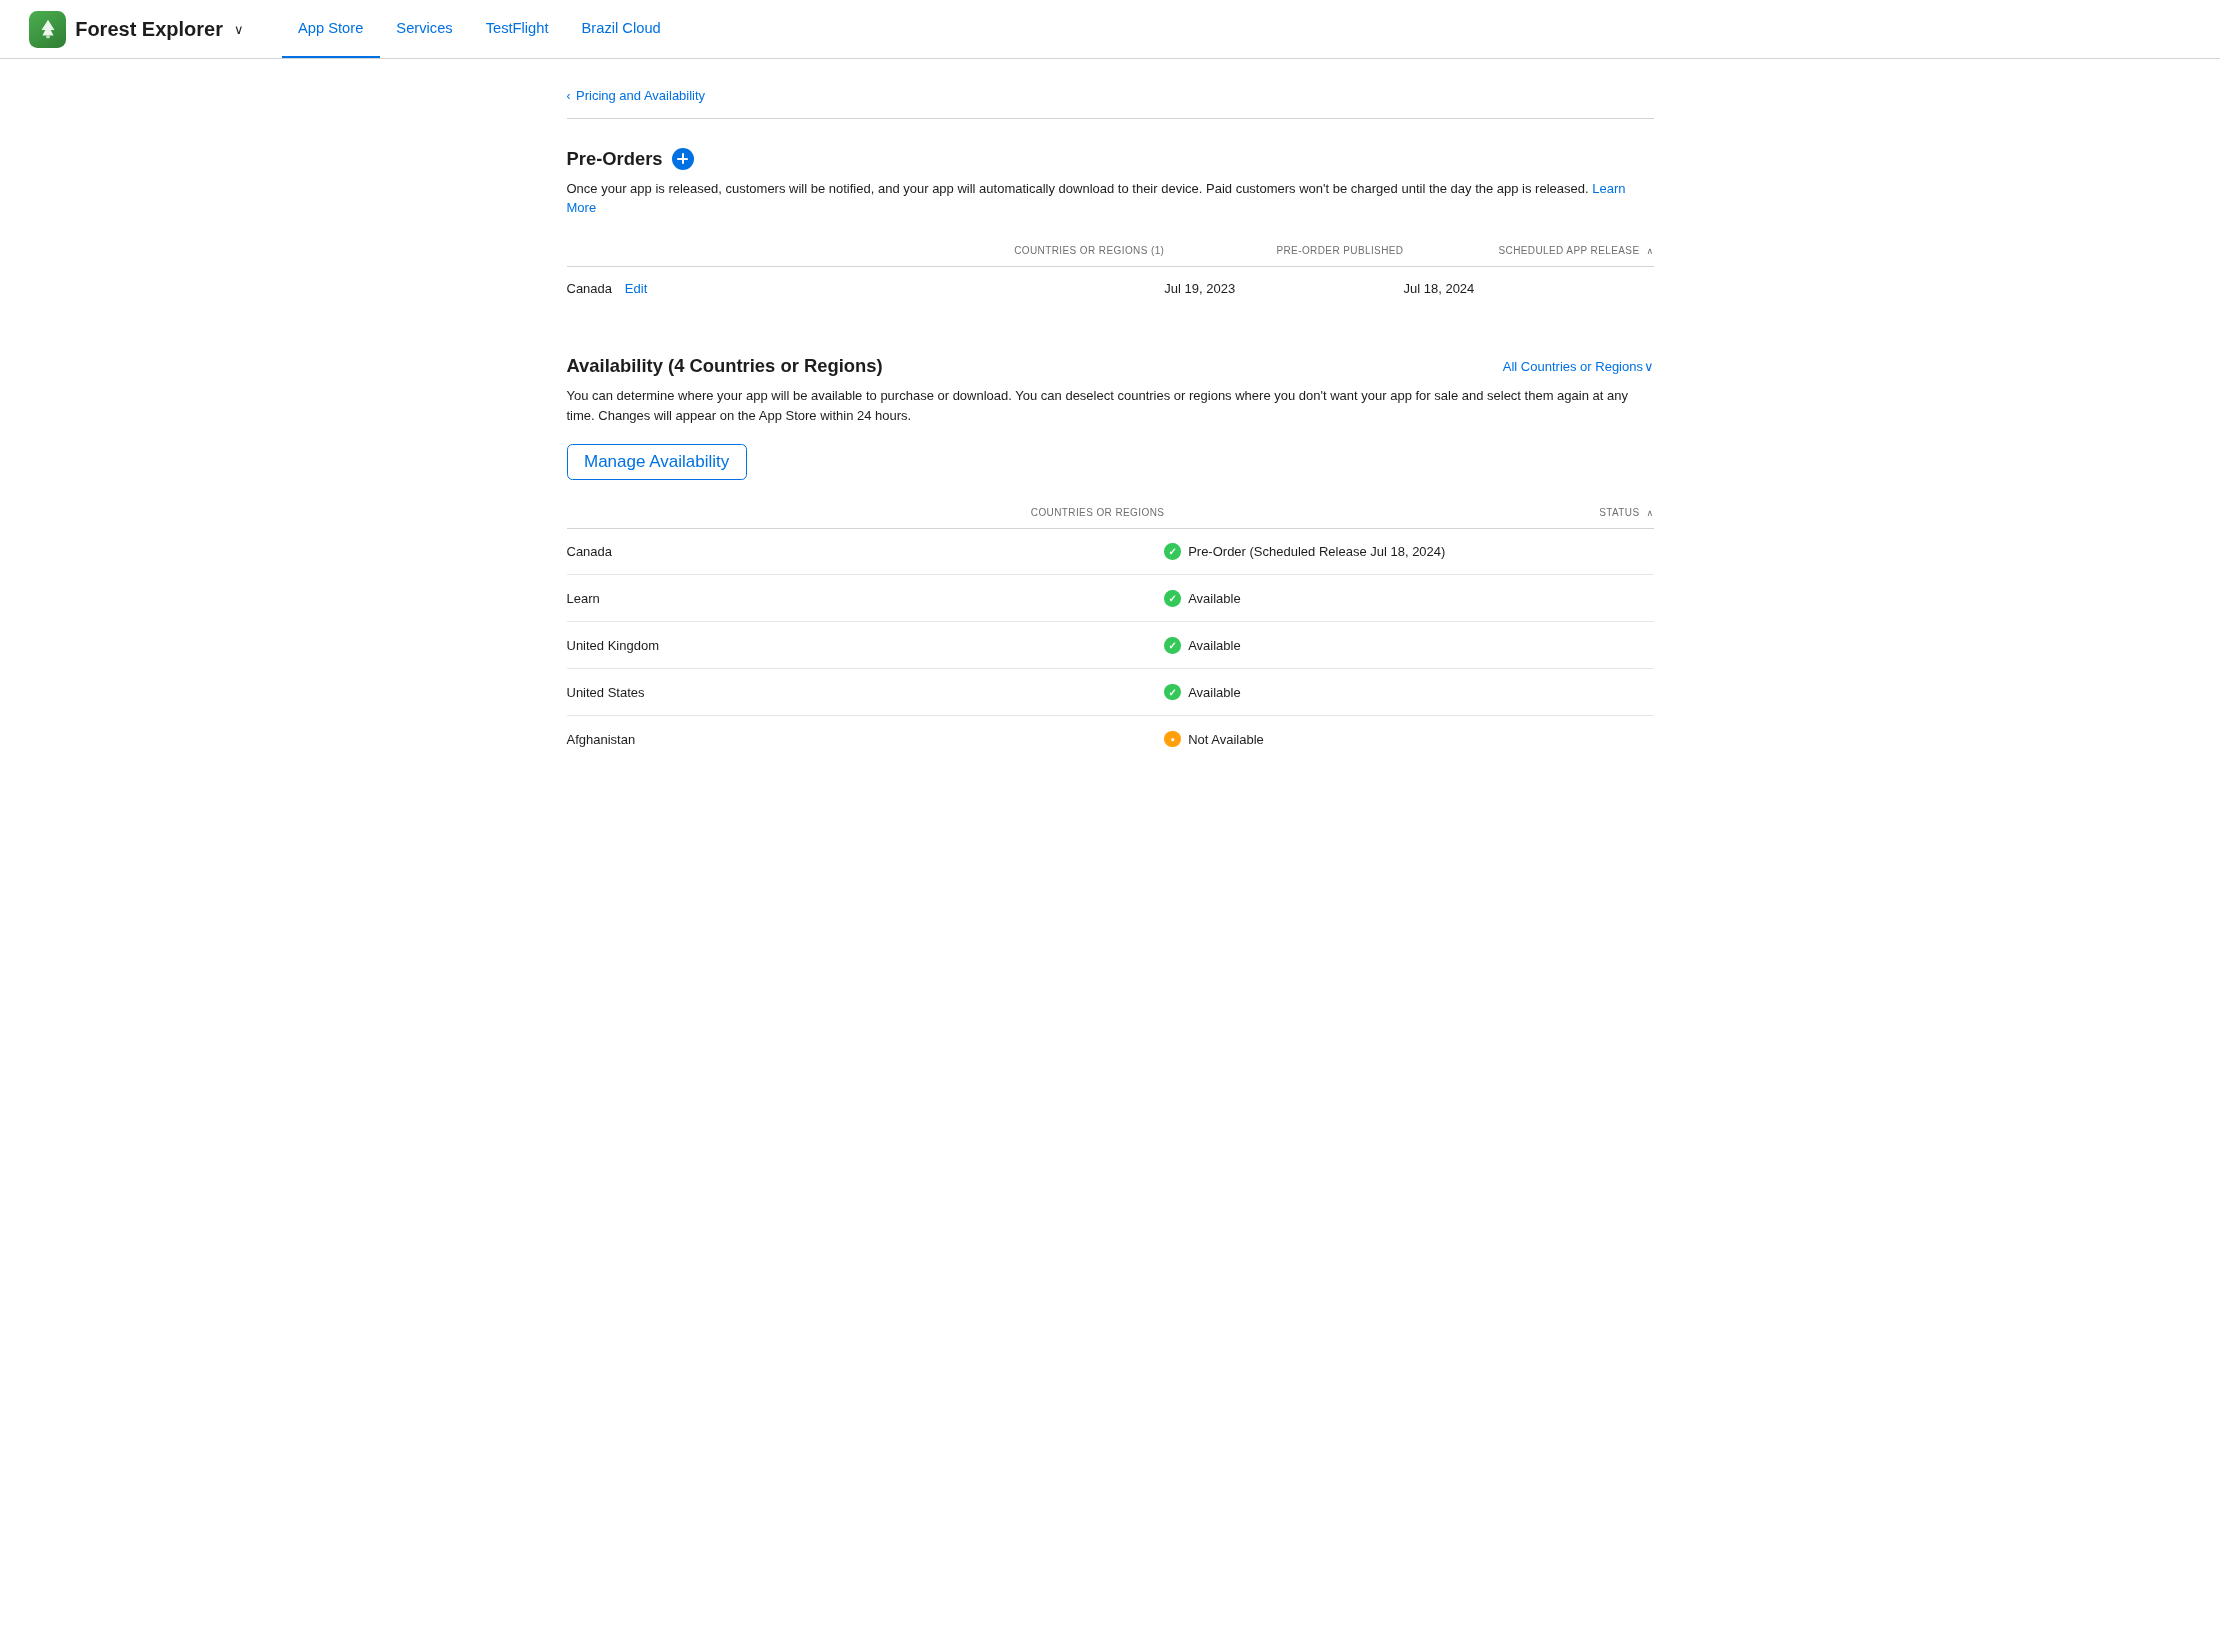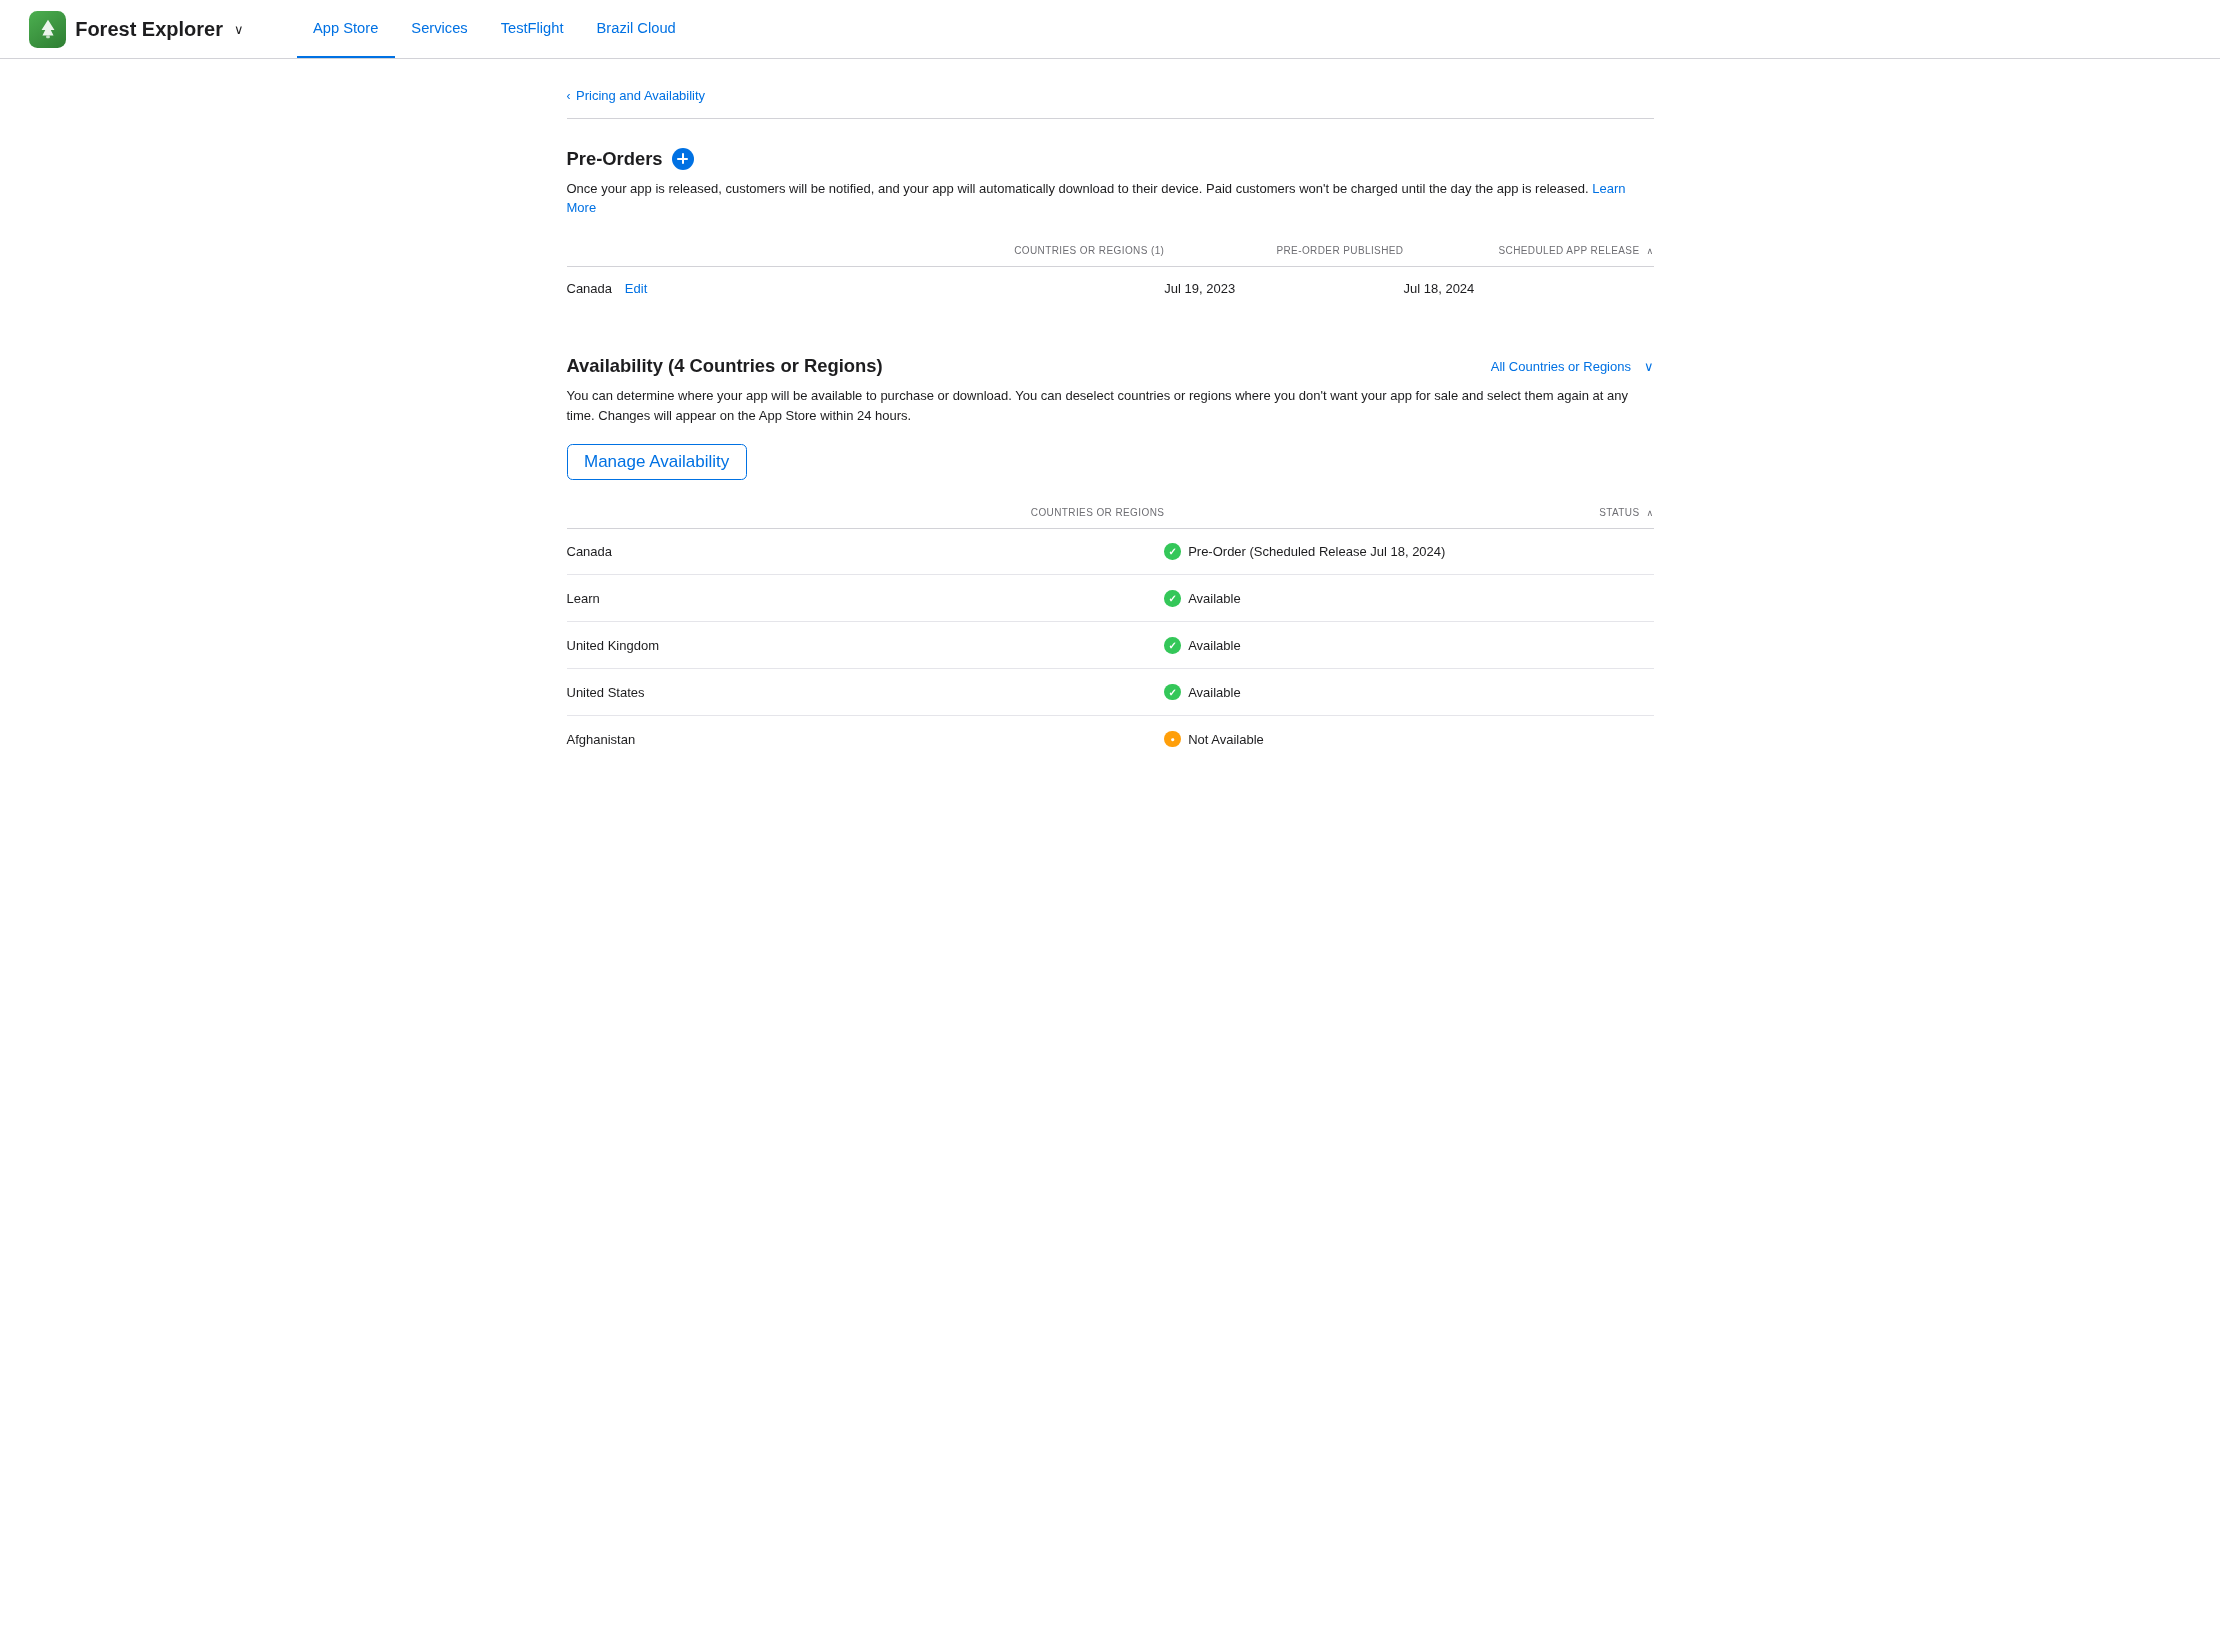--- a/index.html
+++ b/index.html
@@ -5,21 +5,21 @@
     * { box-sizing: border-box; margin: 0; padding: 0; }
     body { font-family: -apple-system, BlinkMacSystemFont, 'Helvetica Neue', sans-serif; background: #fff; color: #1d1d1f; font-size: 13px; }
 
     
     .header {
       display: flex;
       align-items: center;
       padding: 0 29px;
       height: 59px;
       border-bottom: 0.9px solid #d2d2d7;
-      gap: 53px;
+      gap: 38px;
     }
     .app-identity {
       display: flex;
       align-items: center;
       gap: 9.2px;
       cursor: pointer;
     }
     .app-icon {
       width: 37px;
       height: 37px;
@@ -183,21 +183,21 @@
       align-items: center;
       justify-content: space-between;
       margin-bottom: 9.2px;
     }
     .all-countries-link {
       color: #0071e3;
       font-size: 13px;
       cursor: pointer;
       display: flex;
       align-items: center;
-      gap: 13px;
+      gap: 1px;
     }
 
     
     .manage-btn {
       display: inline-block;
       border: 1.4px solid #0071e3;
       color: #0071e3;
       background: #fff;
       border-radius: 5.5px;
       padding: 7.3px 16.5px;

